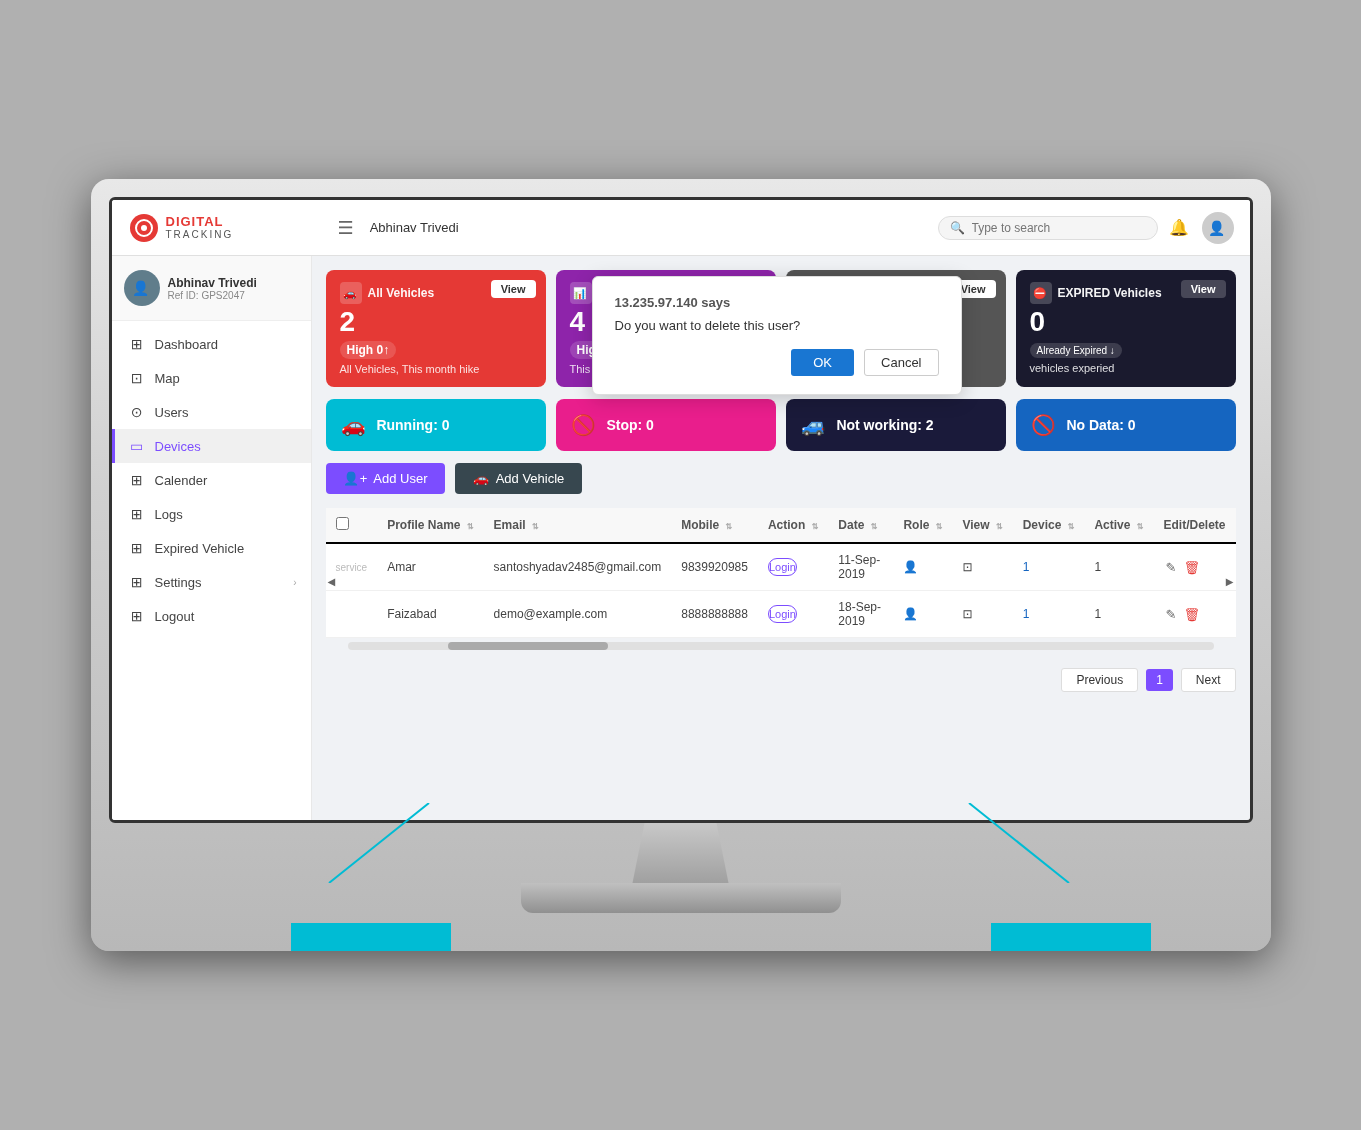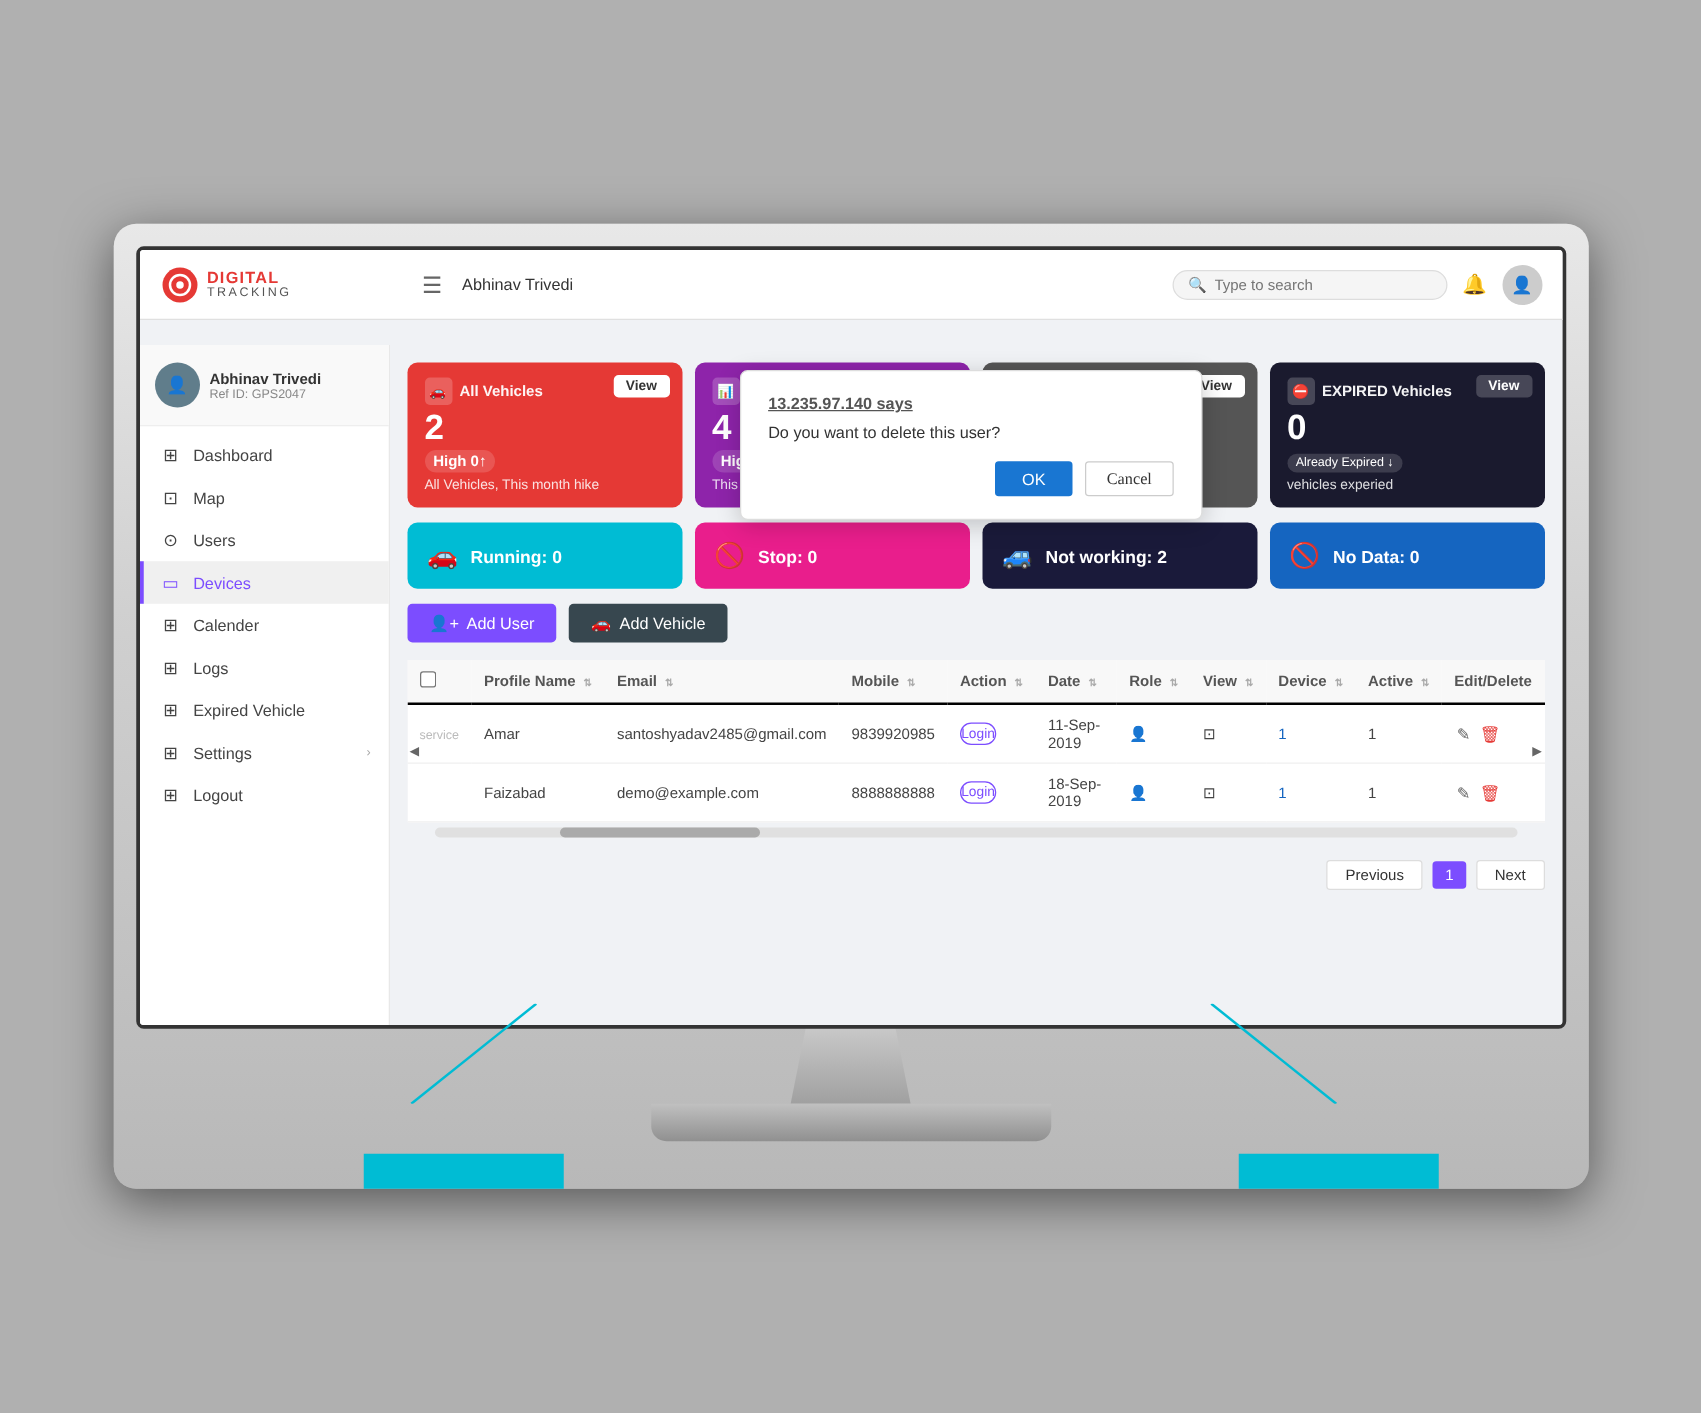--- a/index.html
+++ b/index.html
@@ -49,21 +49,20 @@
       border-radius: 0 0 12px 12px;
       margin-bottom: 10px;
     }
 
     
     .app {
       display: flex;
       flex-direction: column;
       height: 620px;
       background: #f0f2f5;
-      gap: 20px;
     }
 
     
     .topbar {
       display: flex;
       align-items: center;
       background: #fff;
       height: 56px;
       padding: 0 16px;
       border-bottom: 1px solid #e0e0e0;
@@ -527,21 +526,20 @@
       width: 370px;
       pointer-events: all;
       z-index: 200;
     }
 
     .dialog-title {
       font-size: 13px;
       font-weight: 600;
       color: #555;
       margin-bottom: 8px;
-      text-decoration: underline;
     }
 
     .dialog-msg {
       font-size: 13px;
       color: #333;
       margin-bottom: 16px;
     }
 
     .dialog-actions {
       display: flex;
@@ -560,21 +558,20 @@
     }
 
     .dialog-cancel {
       background: #fff;
       color: #333;
       border: 1px solid #ccc;
       border-radius: 3px;
       padding: 5px 16px;
       font-size: 13px;
       cursor: pointer;
-      font-family: Liberation Serif, serif;
     }
 
     
     .vehicles-badge {
       display: inline-flex;
       align-items: center;
       gap: 3px;
       background: rgba(255,255,255,0.15);
       border-radius: 10px;
       padding: 2px 7px;

